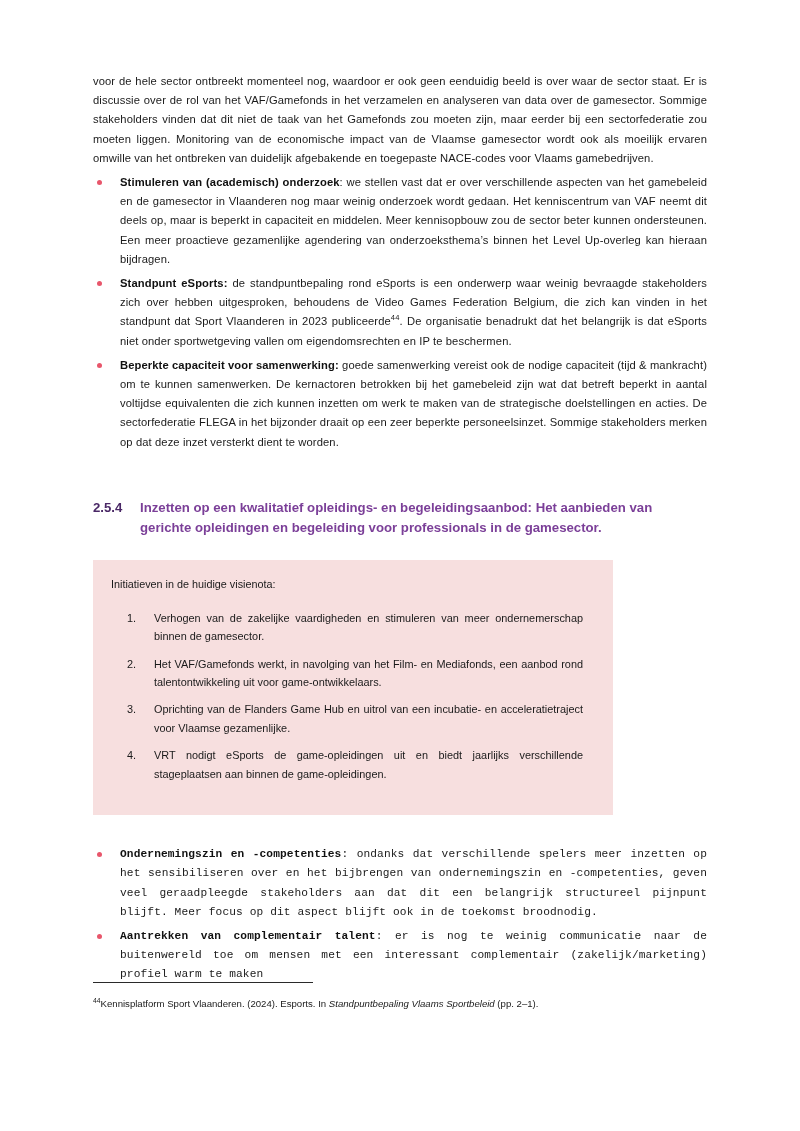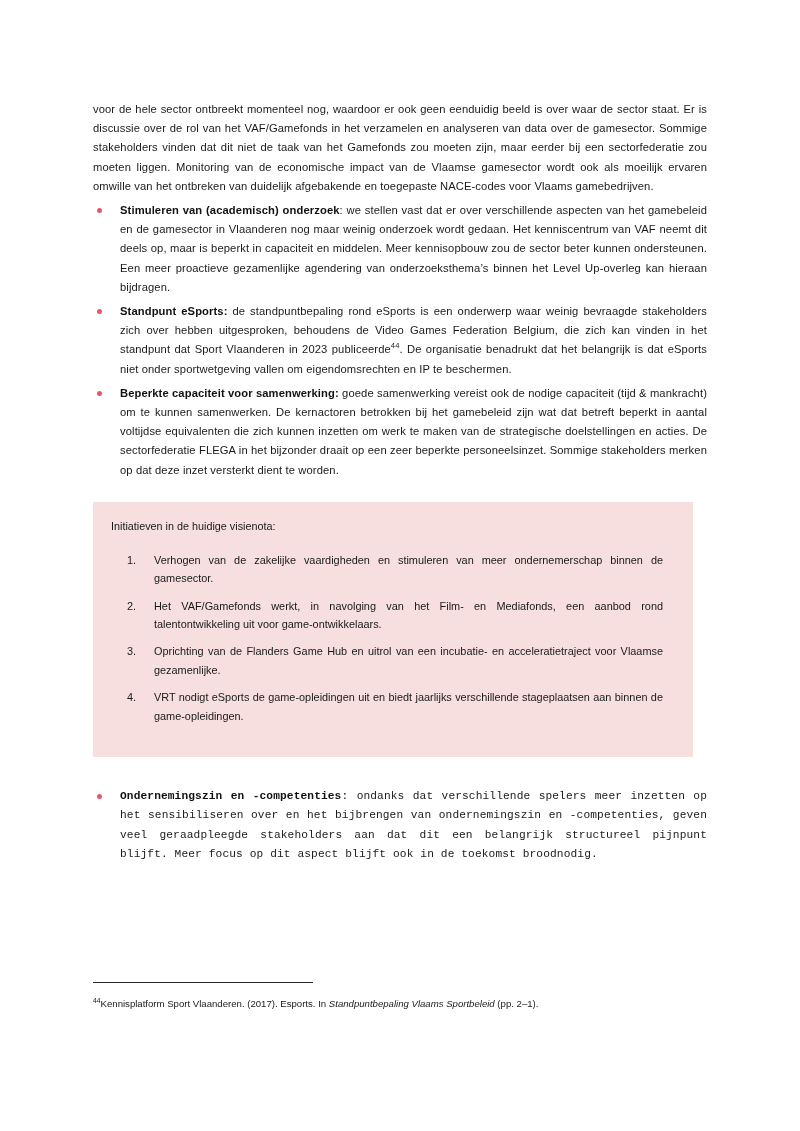--- a/index.html
+++ b/index.html
@@ -14,21 +14,21 @@
     position: relative;
     width: 800px;
     height: 1131px;
     background: #ffffff;
     overflow: hidden;
     box-sizing: border-box;
   }
   .content {
     position: absolute;
     left: 93px;
-    top: 100px;
+    top: 72px;
     width: 614px;
   }
 
   
   p.body-par {
     margin: 0 0 0 0;
     font-size: 11.2px;
     line-height: 19.2px;
     color: #1a1a1a;
     text-align: justify;
@@ -91,21 +91,21 @@
     flex: 1 1 auto;
     max-width: 556px;
   }
 
   
   .callout {
     margin-top: 22px;
     background: #f7dfdf;
     padding: 12px 14px 16px 14px;
     box-sizing: border-box;
-    width: 600px;
+    width: 520px;
   }
   .callout .intro {
     font-size: 10.8px;
     line-height: 18px;
     color: #1a1a1a;
     margin: 3px 0 6px 4px;
   }
   ol.callout-list {
     list-style: none;
     margin: 16px;
@@ -192,45 +192,52 @@
       <li>
         <span class="dot"></span><span class="lead">Standpunt eSports:</span><span> </span><span>de standpuntbepaling rond eSports is een onderwerp waar weinig bevraagde stakeholders zich over hebben uitgesproken, behoudens de Video Games Federation Belgium, die zich kan vinden in het standpunt dat Sport Vlaanderen in 2023 publiceerde</span><span class="sup">44</span><span>. De organisatie benadrukt dat het belangrijk is dat eSports niet onder sportwetgeving vallen om eigendomsrechten en IP te beschermen.</span>
       </li>
 
       <li>
         <span class="dot"></span><span class="lead">Beperkte capaciteit voor samenwerking:</span><span> </span><span>goede samenwerking vereist ook de nodige capaciteit (tijd &amp; mankracht) om te kunnen samenwerken. De kernactoren betrokken bij het gamebeleid zijn wat dat betreft beperkt in aantal voltijdse equivalenten die zich kunnen inzetten om werk te maken van de strategische doelstellingen en acties. De sectorfederatie FLEGA in het bijzonder draait op een zeer beperkte personeelsinzet. Sommige stakeholders merken op dat deze inzet versterkt dient te worden.</span>
       </li>
 
     </ul>
 
+    <div class="section-heading">
+      <span class="num">2.5.4</span>
+      <span class="title">Inzetten op een kwalitatief opleidings- en begeleidingsaanbod: Het aanbieden van gerichte opleidingen en begeleiding voor professionals in de gamesector.</span>
+    </div>
 
     <div class="callout">
       <div class="intro">Initiatieven in de huidige visienota:</div>
       <ol class="callout-list">
         <li>Verhogen van de zakelijke vaardigheden en stimuleren van meer ondernemerschap binnen de gamesector.</li>
         <li>Het VAF/Gamefonds werkt, in navolging van het Film- en Mediafonds, een aanbod rond talentontwikkeling uit voor game-ontwikkelaars.</li>
         <li>Oprichting van de Flanders Game Hub en uitrol van een incubatie- en acceleratietraject voor Vlaamse gezamenlijke.</li>
         <li>VRT nodigt eSports de game-opleidingen uit en biedt jaarlijks verschillende stageplaatsen aan binnen de game-opleidingen.</li>
       </ol>
     </div>
 
     <ul class="bullets tail">
 
       <li>
         <span class="dot"></span><span class="lead">Ondernemingszin en -competenties</span><span>: </span><span>ondanks dat verschillende spelers meer inzetten op het sensibiliseren over en het bijbrengen van ondernemingszin en -competenties, geven veel geraadpleegde stakeholders aan dat dit een belangrijk structureel pijnpunt blijft. Meer focus op dit aspect blijft ook in de toekomst broodnodig.</span>
       </li>
 
+      <li>
+        <span class="dot"></span><span class="lead">Aantrekken van complementair talent</span><span>: </span><span>er is nog te weinig communicatie naar de buitenwereld toe om mensen met een interessant complementair (zakelijk/marketing) profiel warm te maken</span>
+      </li>
 
     </ul>
 
   </div>
 
   <div class="footnote-area">
     <div class="footnote-rule"></div>
-    <div class="footnote-text"><span class="fn-num">44</span><span>Kennisplatform Sport Vlaanderen. (2017). Esports. In </span><em>Standpuntbepaling Vlaams Sportbeleid</em><span> (pp. 2–1).</span>
+    <div class="footnote-text"><span class="fn-num">44</span><span>Kennisplatform Sport Vlaanderen. (2024). Esports. In </span><em>Standpuntbepaling Vlaams Sportbeleid</em><span> (pp. 2–1).</span>
     </div>
   </div>
 
   <div class="footer">
 
     
 
     
 
   </div>

